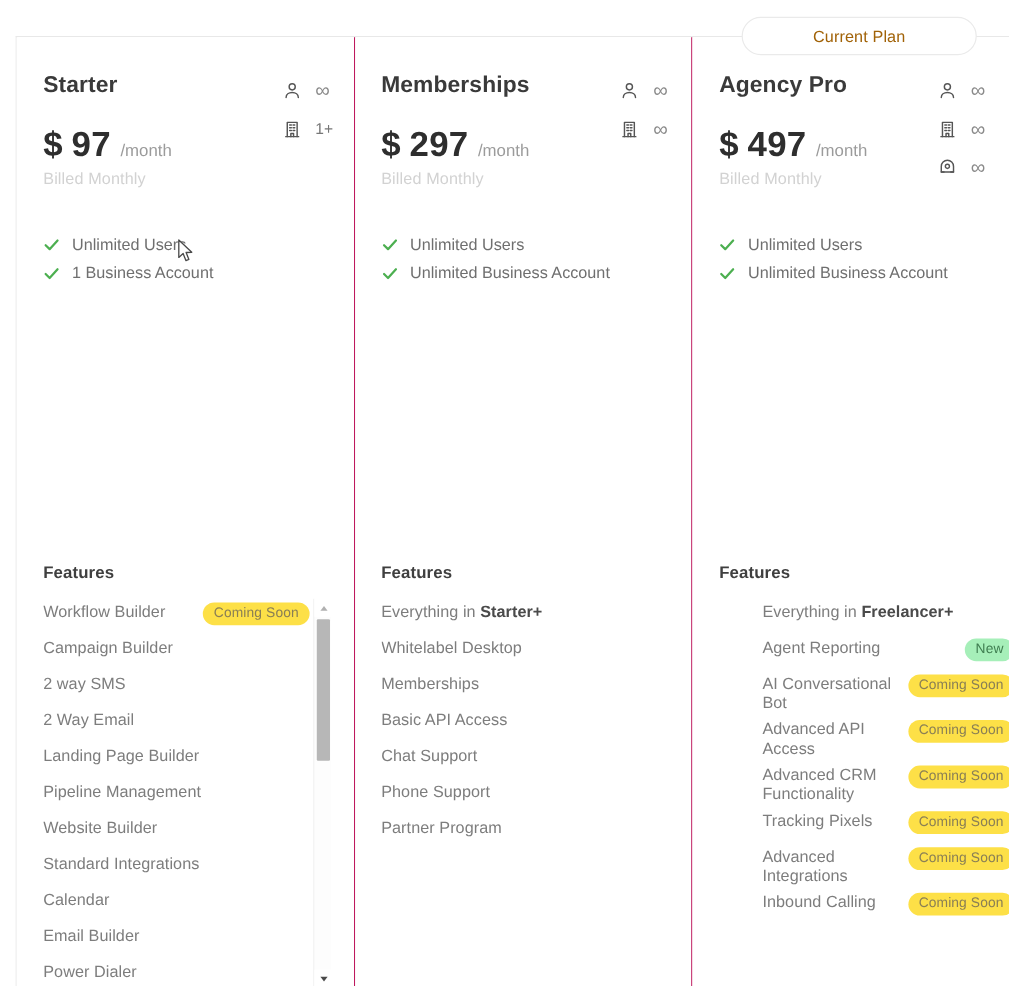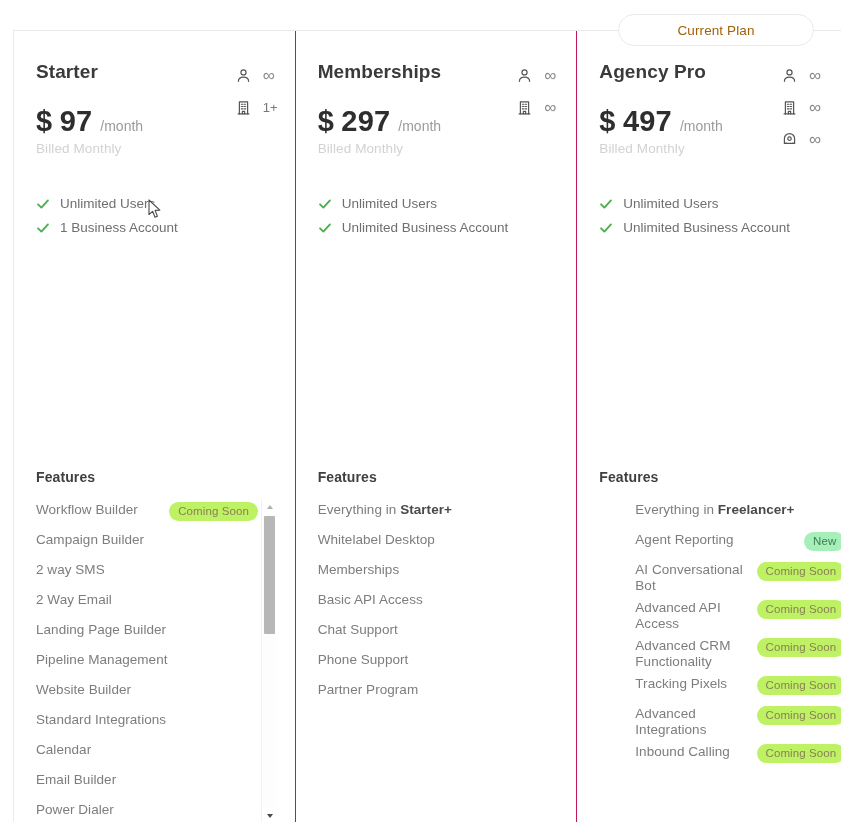--- a/index.html
+++ b/index.html
@@ -194,21 +194,21 @@
   .feat.wrapped .feat-label { max-width: 112px; }
 
   .badge {
     flex: 0 0 auto;
     font-size: 11.5px;
     padding: 3px 9px 4px 9px;
     border-radius: 11px;
     letter-spacing: .1px;
     white-space: nowrap;
   }
-  .badge.soon { background: #bef264; color: #8a7f55; }
+  .badge.soon { background: #fde047; color: #8a7f55; }
   .badge.new  { background: #a6efb9; color: #3f7d50; }
 
   
   .sbar {
     position: absolute;
     right: 0;
     top: 0;
     width: 15px;
     height: 100%;
     background: #fdfdfd;

